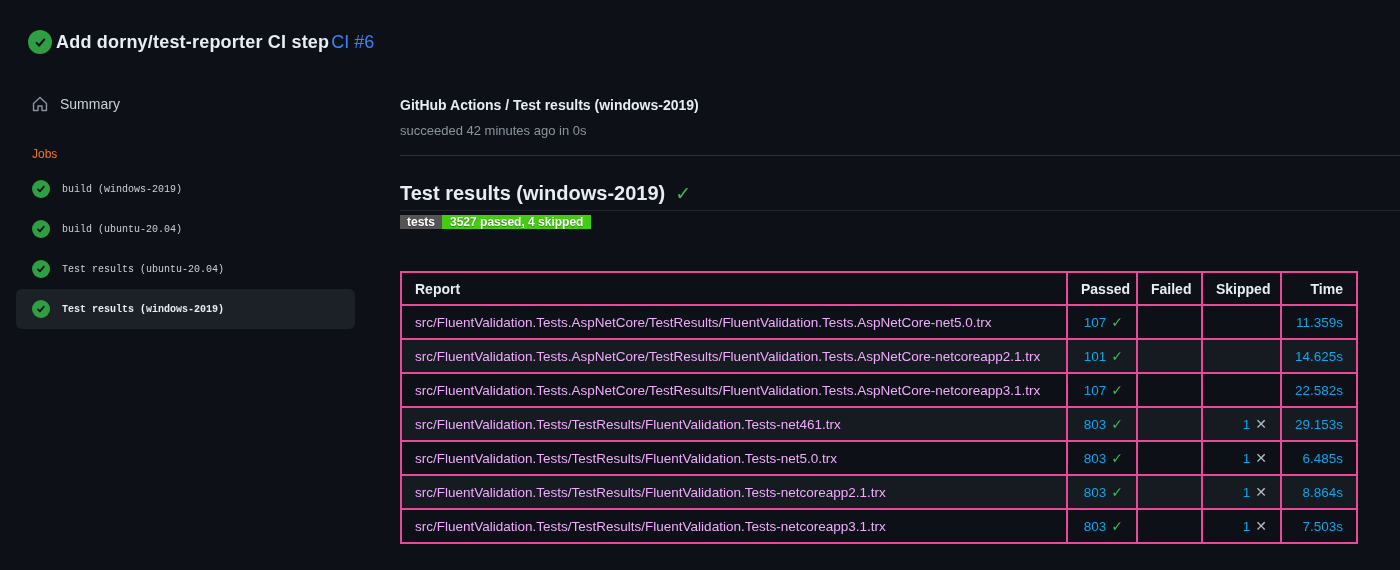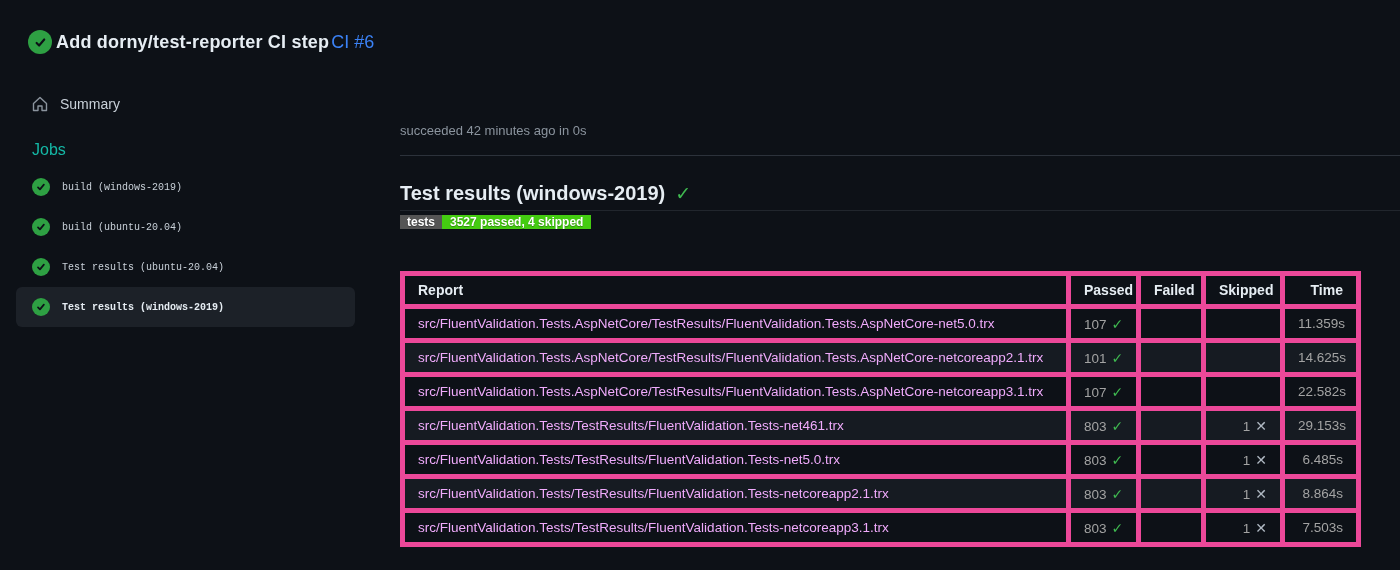--- a/index.html
+++ b/index.html
@@ -17,21 +17,21 @@
   .status-circle { width:24px; height:24px; border-radius:50%; background:#2ea043; display:flex; align-items:center; justify-content:center; flex:none; }
   .status-circle.sm { width:18px; height:18px; }
   .run-title { font-size:18px; font-weight:700; color:#e6edf3; letter-spacing:.2px; }
   .run-number { font-size:18px; font-weight:400; color:#3b82f6; margin-left:-2px; }
 
   
   .sidebar { position:absolute; top:88px; left:16px; width:339px; }
   .summary-item { display:flex; align-items:center; gap:12px; padding:8px 16px; border-radius:6px; cursor:pointer; }
   .summary-item .label { font-size:14px; color:#c9d1d9;text-align:center; }
   .home-icon { width:16px; height:16px; color:#8b949e; }
-  .jobs-label { font-size:16px; color:#14b8a6; margin:21px 0 8px 16px; }
+  .jobs-label { font-size:12px; color:#f97316; margin:27px 0 8px 16px; }
   .job-item { display:flex; align-items:center; gap:12px; height:40px; padding:0 16px; border-radius:6px; cursor:pointer; }
   .job-item .label { font-size:10px; color:#c9d1d9; white-space:nowrap;font-family:Liberation Mono, monospace; }
   .job-item.selected { background:#1c2128; }
   .job-item.selected .label { font-weight:700; color:#e6edf3; }
 
   
   .main { position:absolute; left:400px; top:0; width:1000px; height:570px; }
   .check-title { position:absolute; top:97px; left:0; font-size:14px; font-weight:700; color:#e6edf3; }
   .check-status { position:absolute; top:123px; left:0; font-size:13px; color:#8b949e; }
   .divider { position:absolute; left:0; width:1000px; height:1px; background:#2c323b; }
@@ -40,27 +40,27 @@
   .section-heading { position:absolute; top:182px; left:0; font-size:20px; font-weight:700; color:#e6edf3; display:flex; align-items:center; gap:10px; }
   .heading-check { color:#3fb950; font-size:19px; font-weight:700; }
 
   
   .badge { position:absolute; top:215px; left:0; display:inline-flex; height:14px; border-radius:0; overflow:hidden; font-size:12px; font-weight:700; color:#fff; text-shadow:0 1px 1px rgba(0,0,0,.35); }
   .badge .left { background:#555555; padding:0 7px; display:flex; align-items:center; }
   .badge .right { background:#44cc11; padding:0 8px; display:flex; align-items:center; color:#0d2000; color:#ffffff; }
 
   
   table.results { position:absolute; top:271px; left:0; width:956px; border-collapse:collapse; table-layout:fixed; font-size:13.5px; }
-  table.results th, table.results td { border:5px solid #ec4899; padding:0 13px; height:34px; white-space:nowrap; overflow:hidden; }
+  table.results th, table.results td { border:2px solid #ec4899; padding:0 13px; height:34px; white-space:nowrap; overflow:hidden; }
   table.results th { height:33px; color:#e6edf3; font-weight:700; font-size:14px; background:#0d1117; }
   table.results tbody tr:nth-child(even) { background:#161b22; }
   th.col-report, td.cell-report { text-align:left; padding-left:16px; }
   th.col-num, td.cell-num { text-align:right; }
   td.cell-report a { color:#f0abfc; text-decoration:none; }
-  .num { color:#a3a3a3; }
+  .num { color:#0ea5e9; }
   .glyph { display:inline-block; margin-left:5px; }
   .glyph.pass { color:#3fb950; font-weight:700; font-size:14px; }
   .glyph.skip { color:#b1bac4; font-weight:400; font-size:14px; }
   .col-report { width:666px; } .col-passed { width:70px; } .col-failed { width:65px; } .col-skipped { width:79px; } .col-time { width:76px; }
 </style>
 </head>
 <body>
 
 <div class="app-header">
   <span class="status-circle">
@@ -113,20 +113,21 @@
       <svg width="10" height="10" viewBox="0 0 16 16">
             <path fill="none" stroke="#0d1117" stroke-width="2.8" stroke-linecap="round" stroke-linejoin="round" d="M3.2 8.6l3.1 3.1 6.3-7.4"></path>
           </svg>
     </span>
     <span class="label">Test results (windows-2019)</span>
   </div>
 </div>
 </div>
 
 <div class="main">
+  <div class="check-title">GitHub Actions / Test results (windows-2019)</div>
   <div class="check-status">succeeded 42 minutes ago in 0s</div>
   <div class="divider one"></div>
 
   <div class="section-heading">
     <span>Test results (windows-2019)</span>
     <span class="heading-check">✓</span>
   </div>
   <div class="divider two"></div>
 
   <div class="badge">

